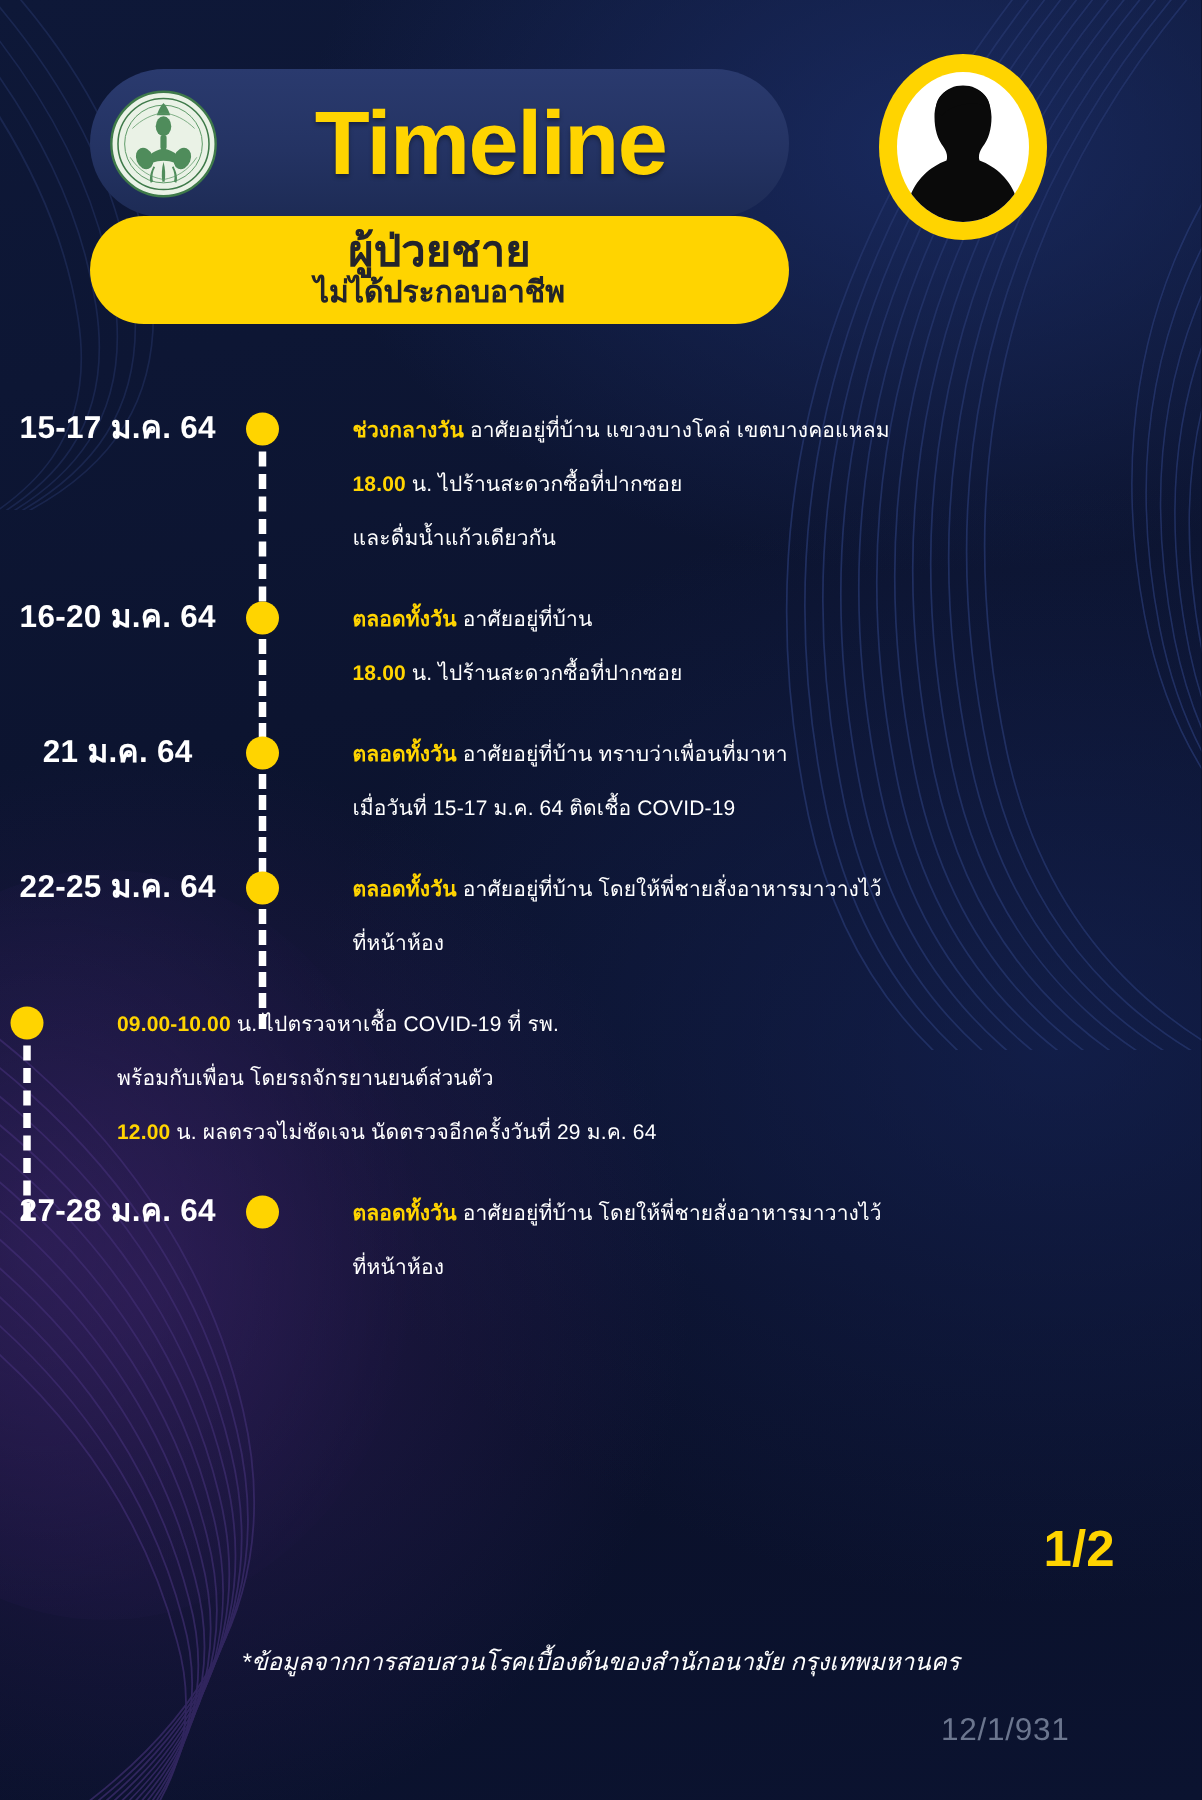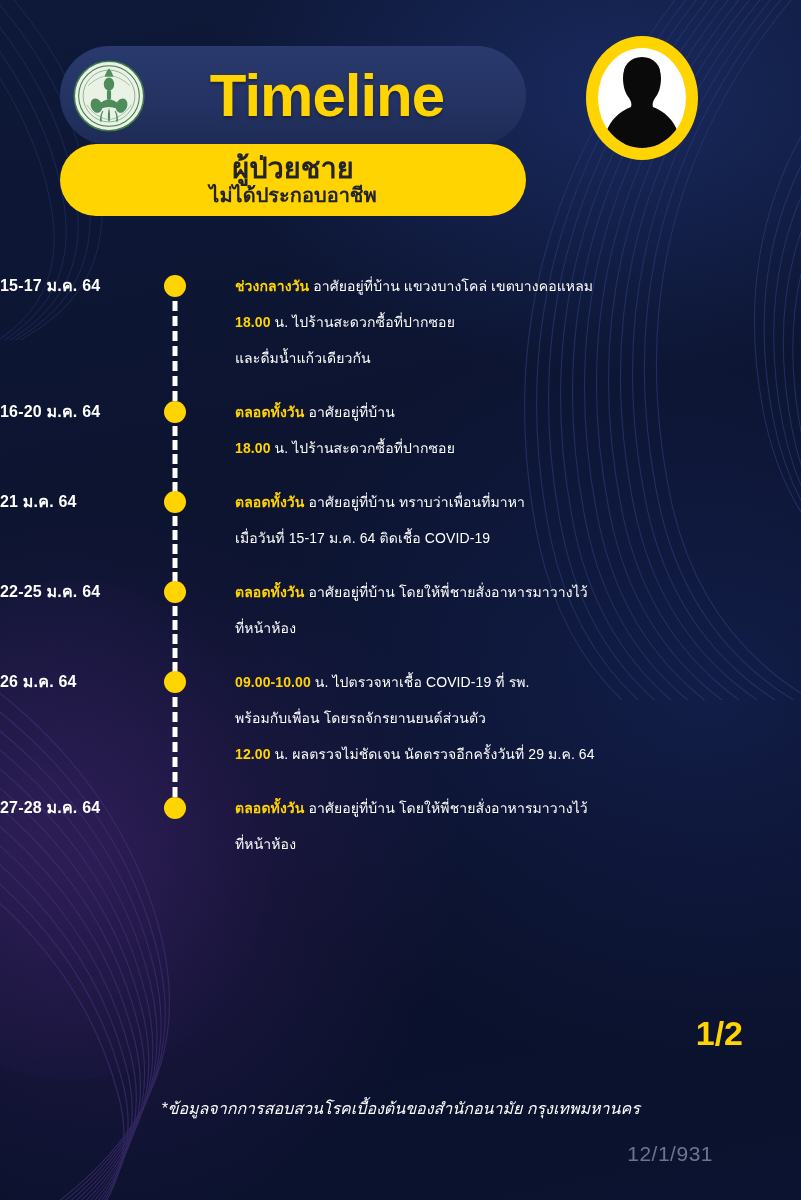--- a/index.html
+++ b/index.html
@@ -110,23 +110,23 @@
 
   .tl-row {
     position: relative;
     display: flex;
     align-items: flex-start;
   }
 
   .tl-date {
     width: 157px;
     flex: 0 0 157px;
-    text-align: left;
+    text-align: center;
     color: #ffffff;
-    font-size: 16px;
+    font-size: 21px;
     font-weight: bold;
     line-height: 36px;
     white-space: nowrap;
     letter-spacing: 0.2px;
   }
 
   .tl-marker {
     width: 36px;
     flex: 0 0 36px;
     position: relative;
@@ -351,21 +351,20 @@
         <div class="tl-marker">
           <span class="tl-line"></span>
           <span class="tl-dot"></span>
         </div>
         <div class="tl-body">
           <div class="tl-line-item"><span class="tl-hl">ตลอดทั้งวัน</span><span> อาศัยอยู่ที่บ้าน โดยให้พี่ชายสั่งอาหารมาวางไว้</span></div>
           <div class="tl-line-item"><span>ที่หน้าห้อง</span></div>
         </div>
       </div>
       <div class="tl-row">
-        <div class="tl-date">26 ม.ค. 64</div>
         <div class="tl-marker">
           <span class="tl-line"></span>
           <span class="tl-dot"></span>
         </div>
         <div class="tl-body">
           <div class="tl-line-item"><span class="tl-hl">09.00-10.00</span><span> น. ไปตรวจหาเชื้อ COVID-19 ที่ รพ.</span></div>
           <div class="tl-line-item"><span>พร้อมกับเพื่อน โดยรถจักรยานยนต์ส่วนตัว</span></div>
           <div class="tl-line-item"><span class="tl-hl">12.00</span><span> น. ผลตรวจไม่ชัดเจน นัดตรวจอีกครั้งวันที่ 29 ม.ค. 64</span></div>
         </div>
       </div>

